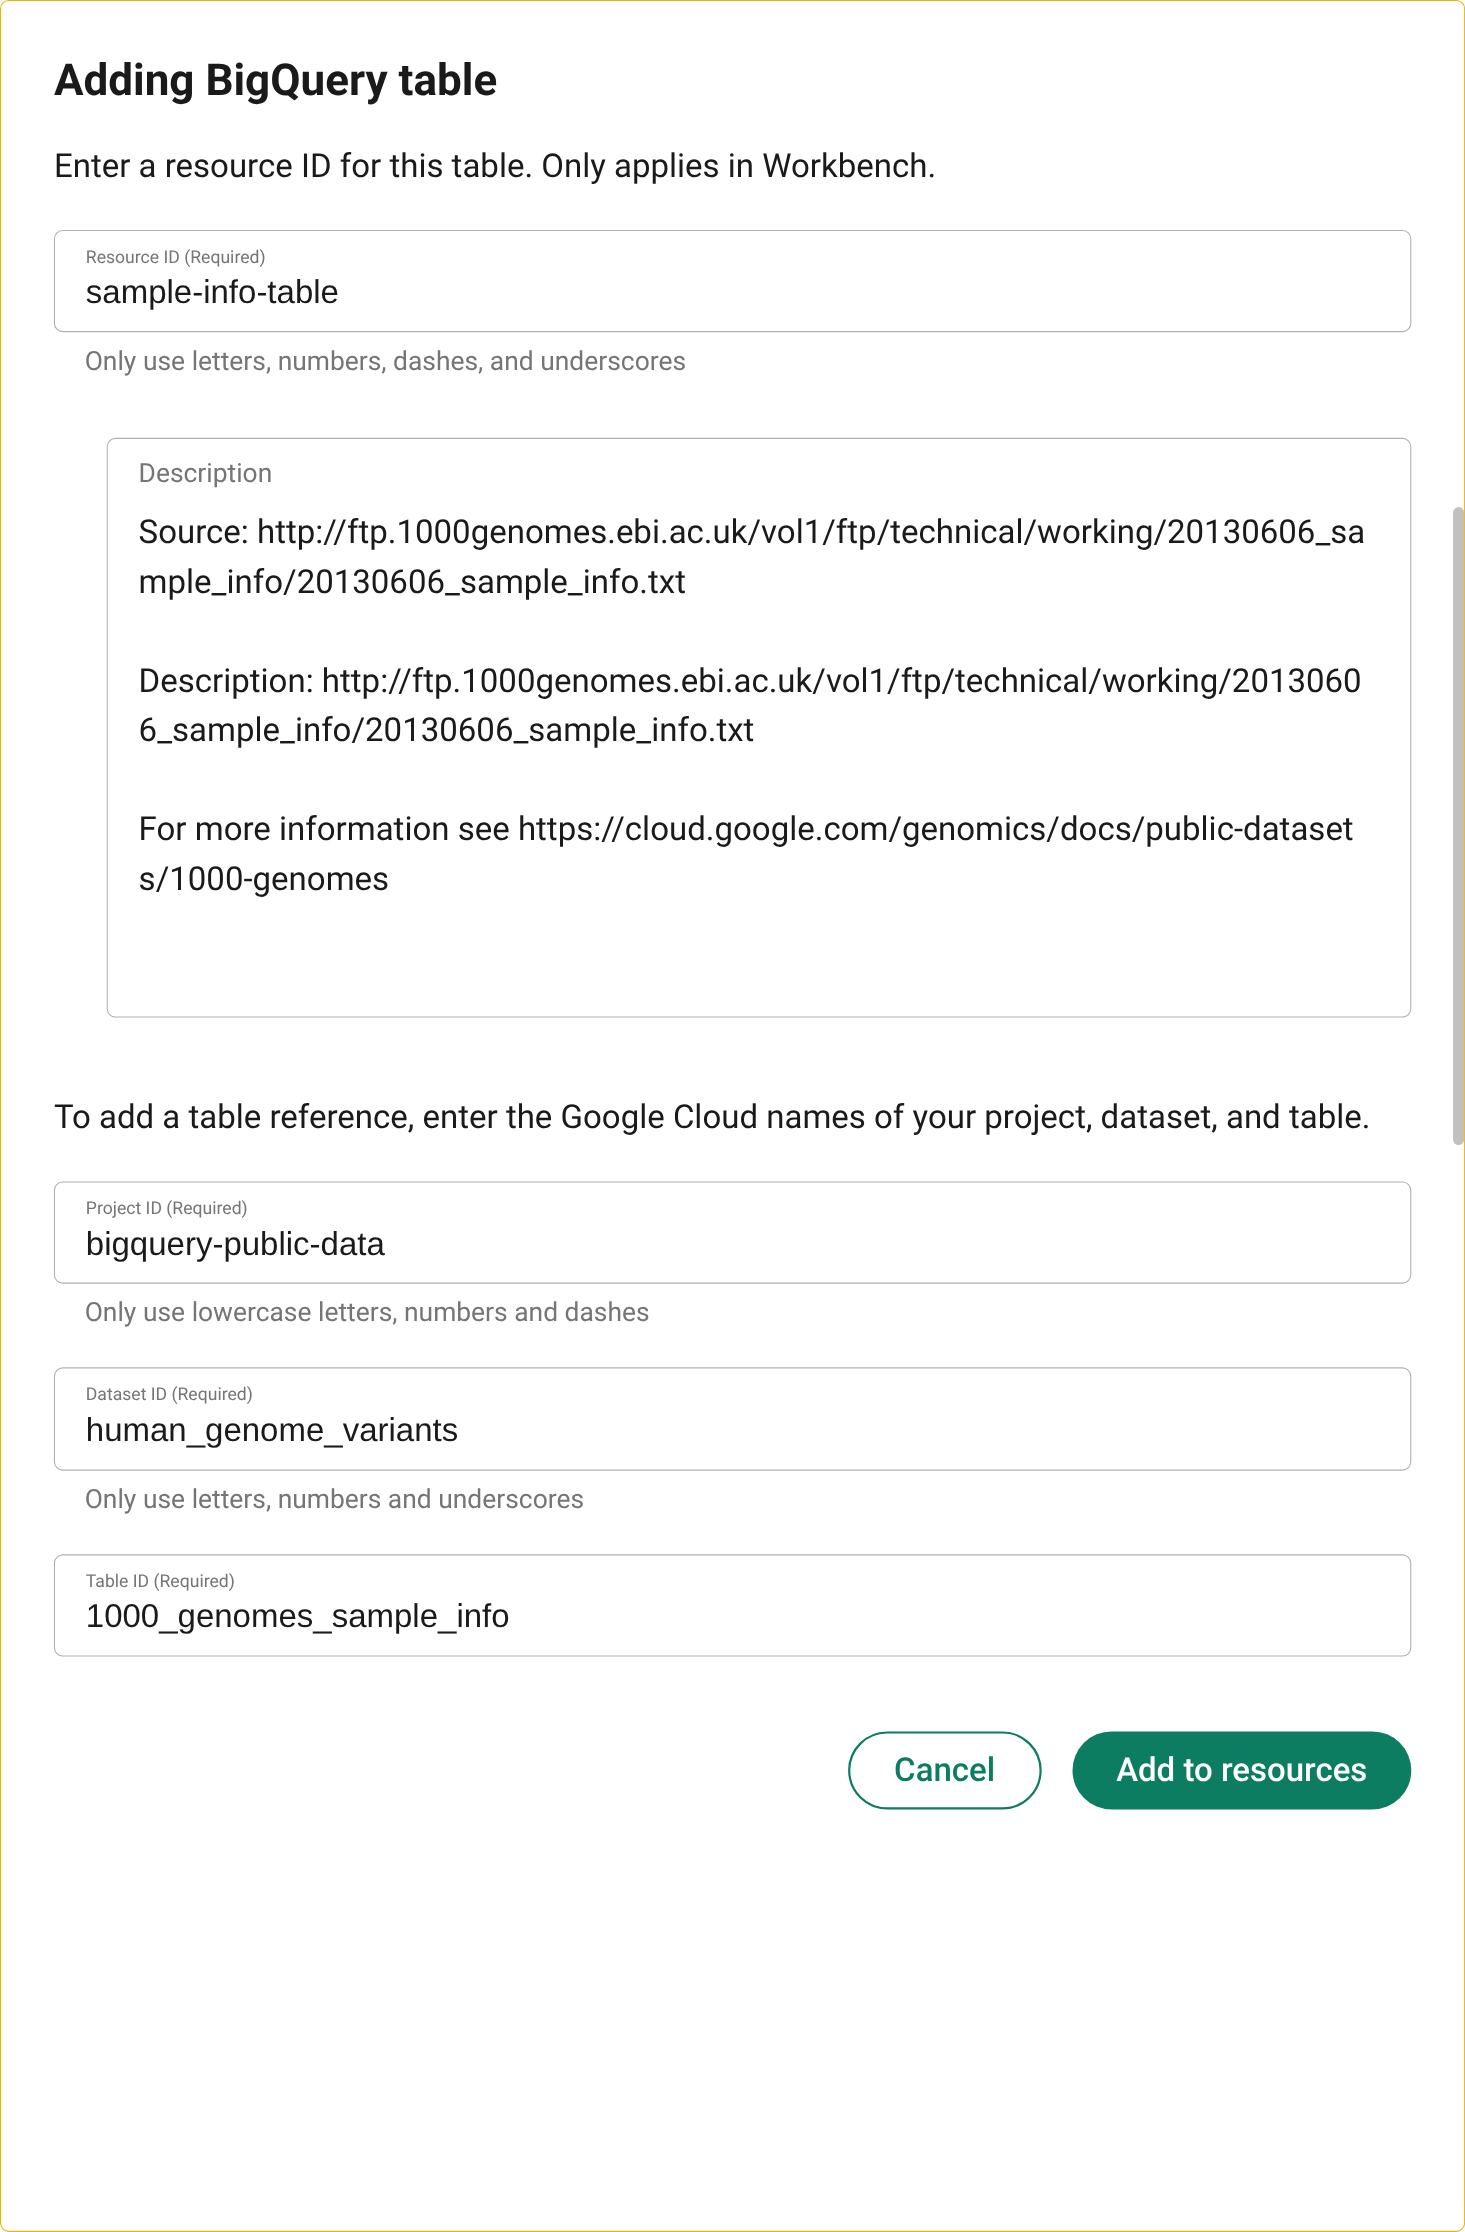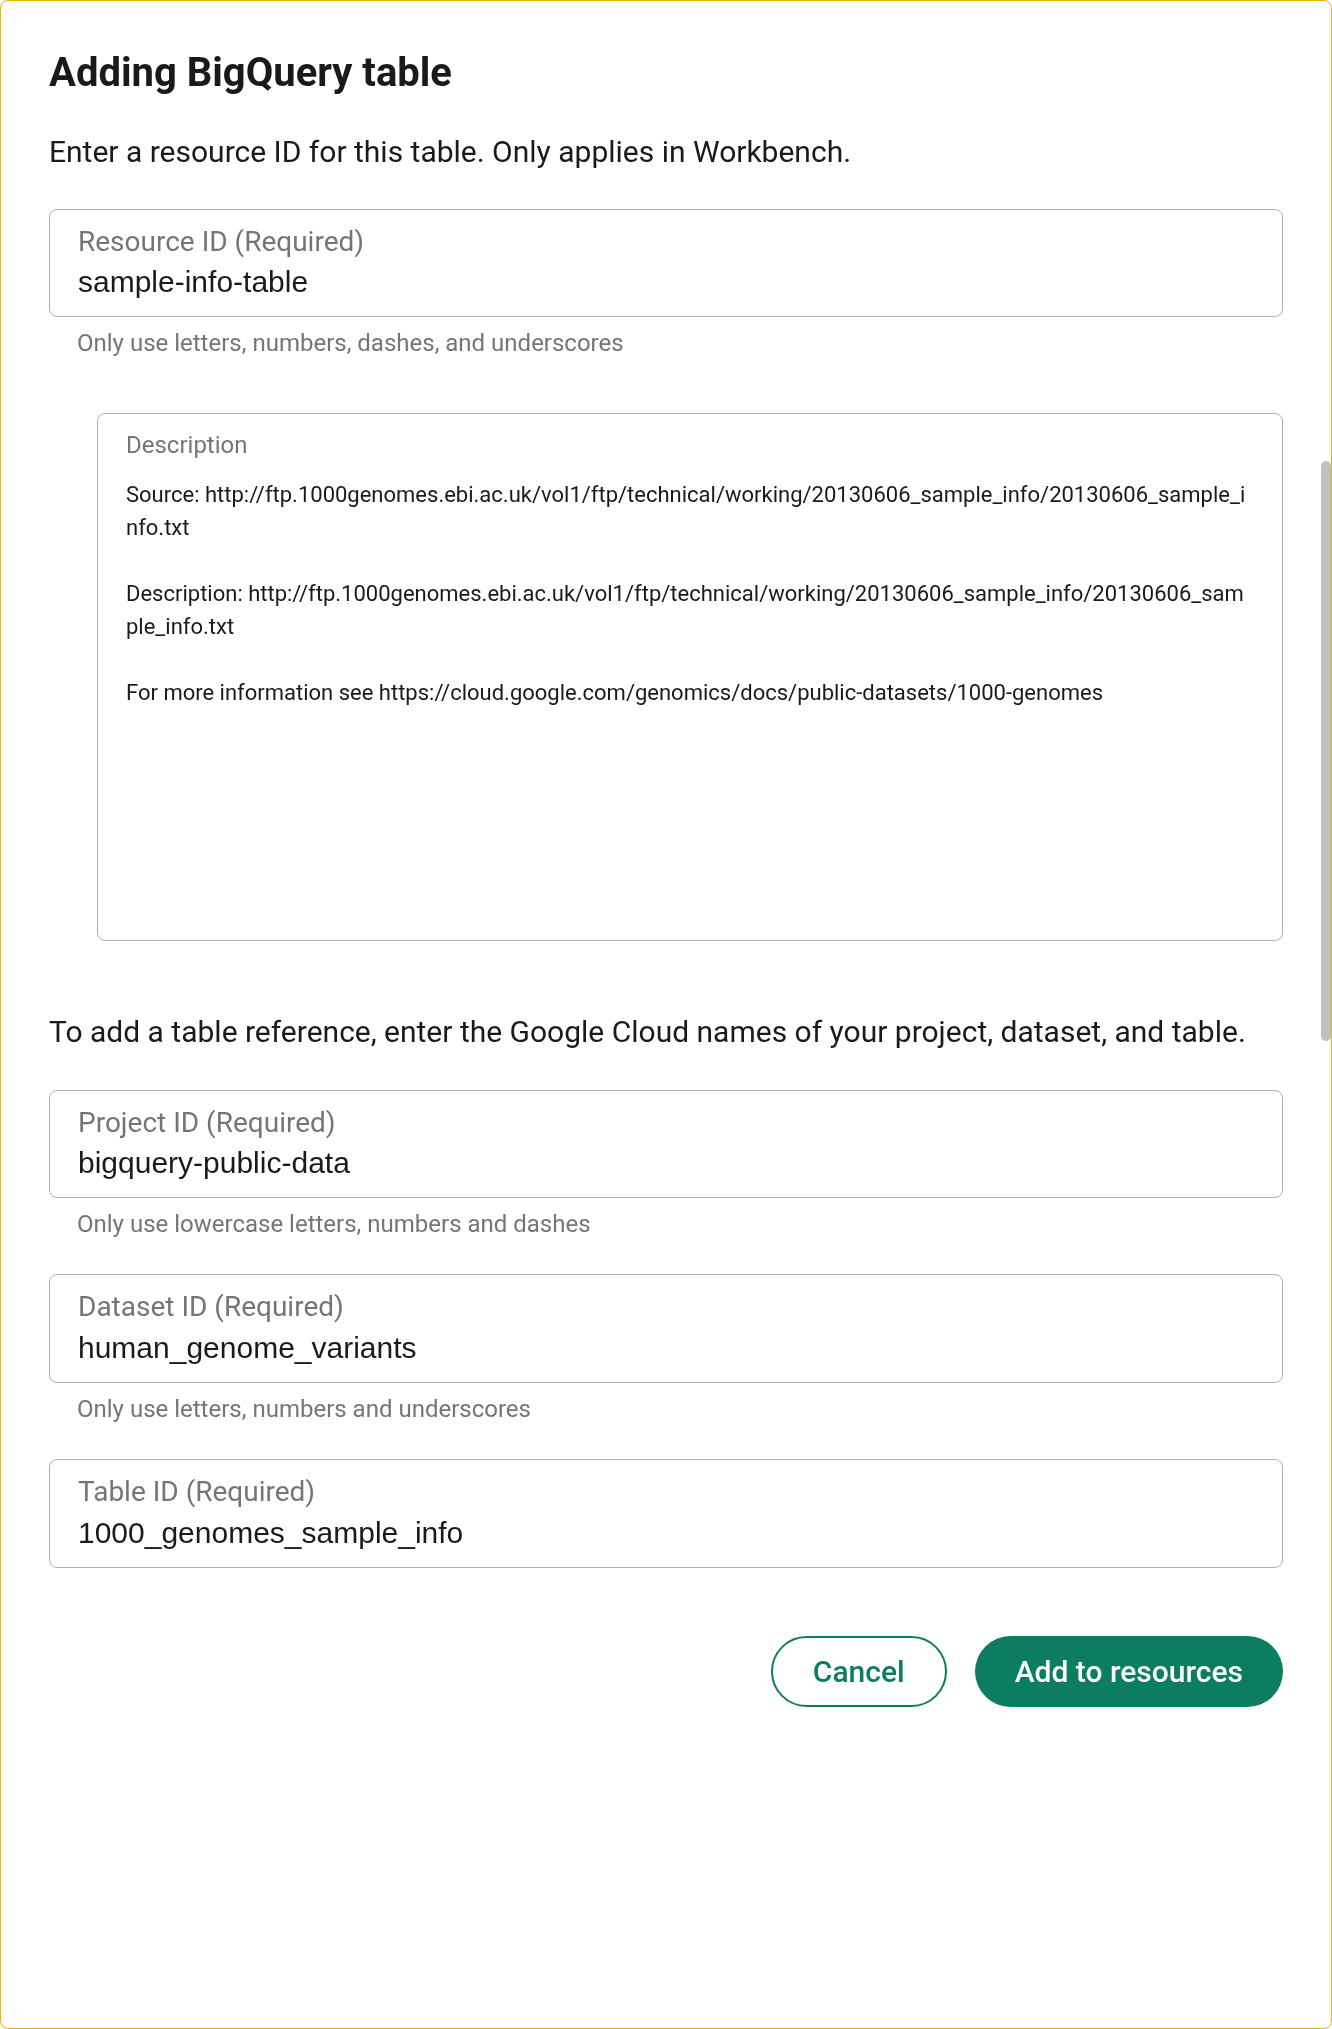--- a/index.html
+++ b/index.html
@@ -52,21 +52,21 @@
     }
     .textarea-wrapper {
       position: relative;
       border: 1px solid #b0b0b0;
       border-radius: 8px;
       padding: 16px 28px 22px 28px;
       background: #fff;
       margin-left: 48px;
     }
     .floating-label {
-      font-size: 28px;
+      font-size: 16px;
       color: #757575;
       display: block;
       line-height: 1.3;
       margin-bottom: 2px;
     }
     .floating-label-textarea {
       font-size: 24px;
       color: #757575;
       display: block;
       line-height: 1.3;
@@ -76,21 +76,21 @@
       font-size: 30px;
       color: #1a1a1a;
       line-height: 1.35;
       border: none;
       outline: none;
       width: 100%;
       background: transparent;
       font-family: Liberation Sans, sans-serif;
     }
     .textarea-value {
-      font-size: 22px;
+      font-size: 30px;
       color: #1a1a1a;
       line-height: 1.5;
       border: none;
       outline: none;
       width: 100%;
       background: transparent;
       font-family: inherit;
       resize: none;
       white-space: pre-wrap;
       word-break: break-all;

